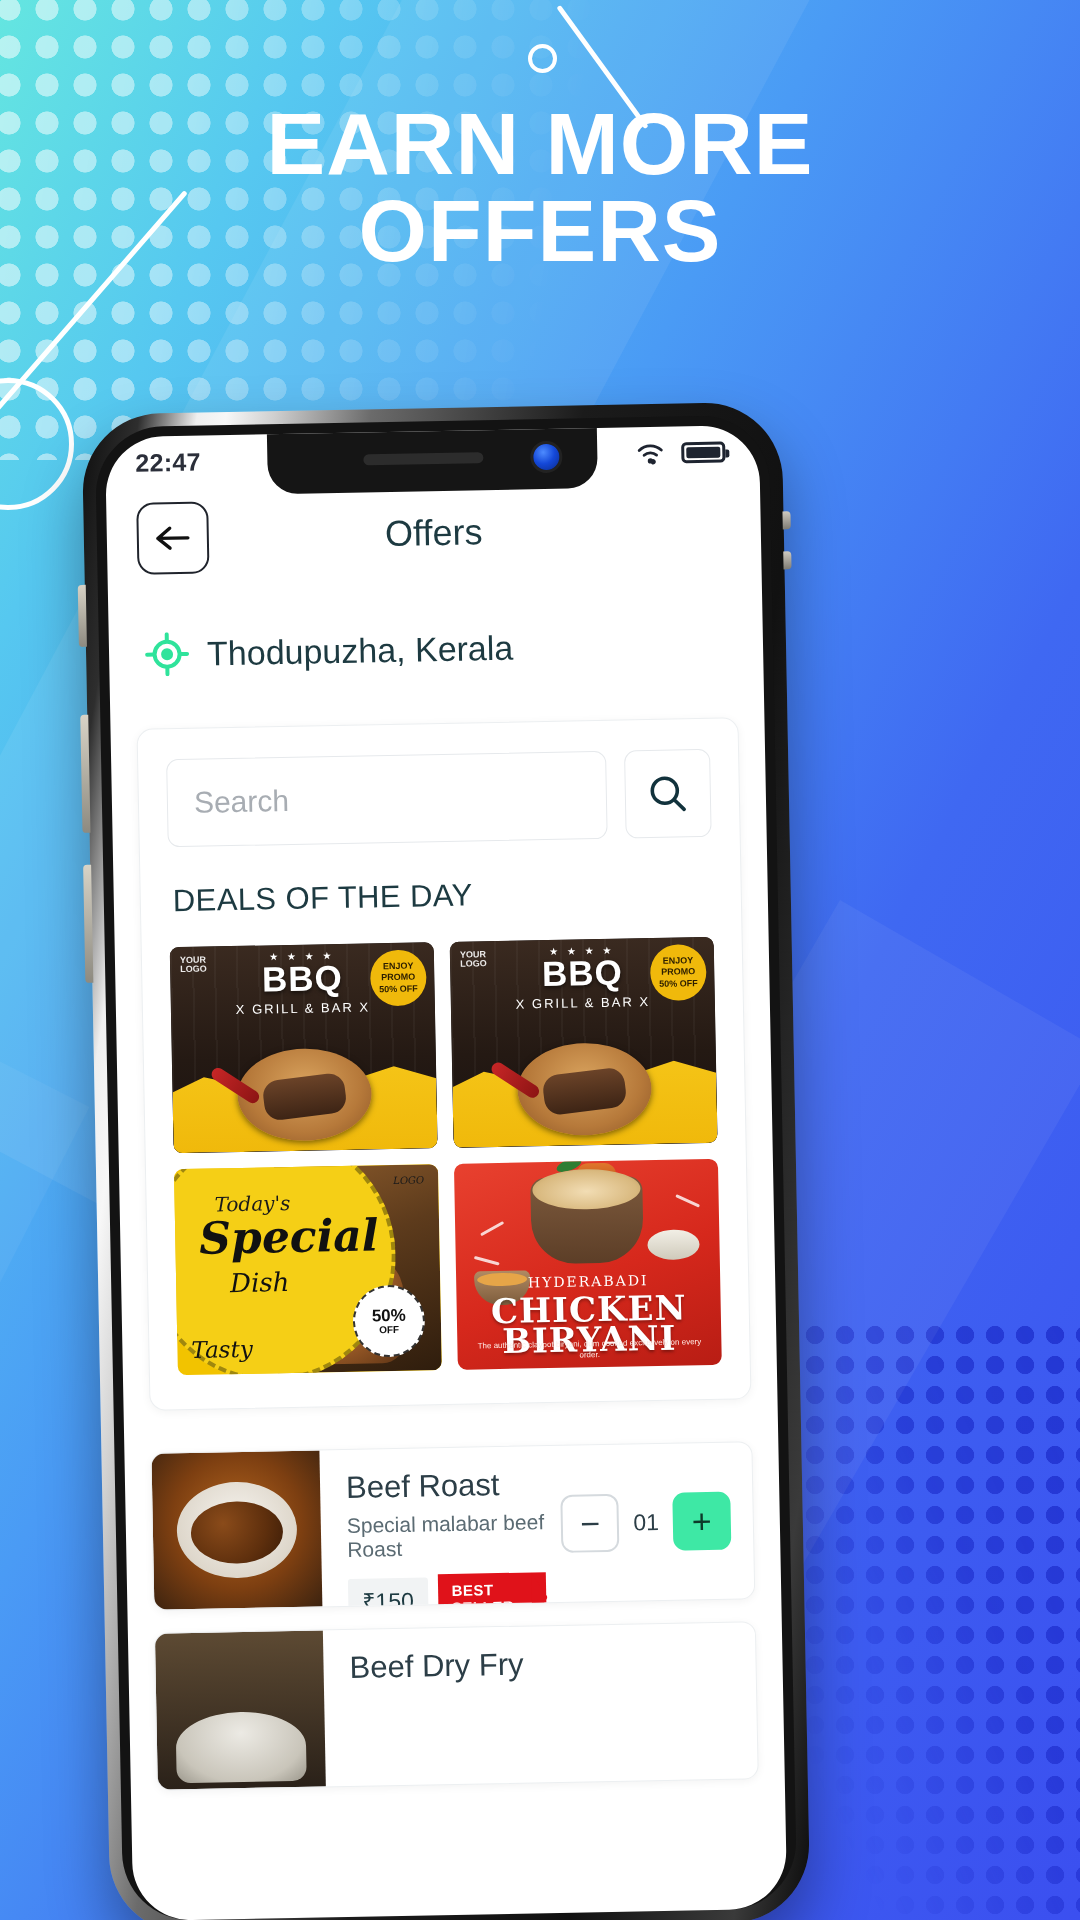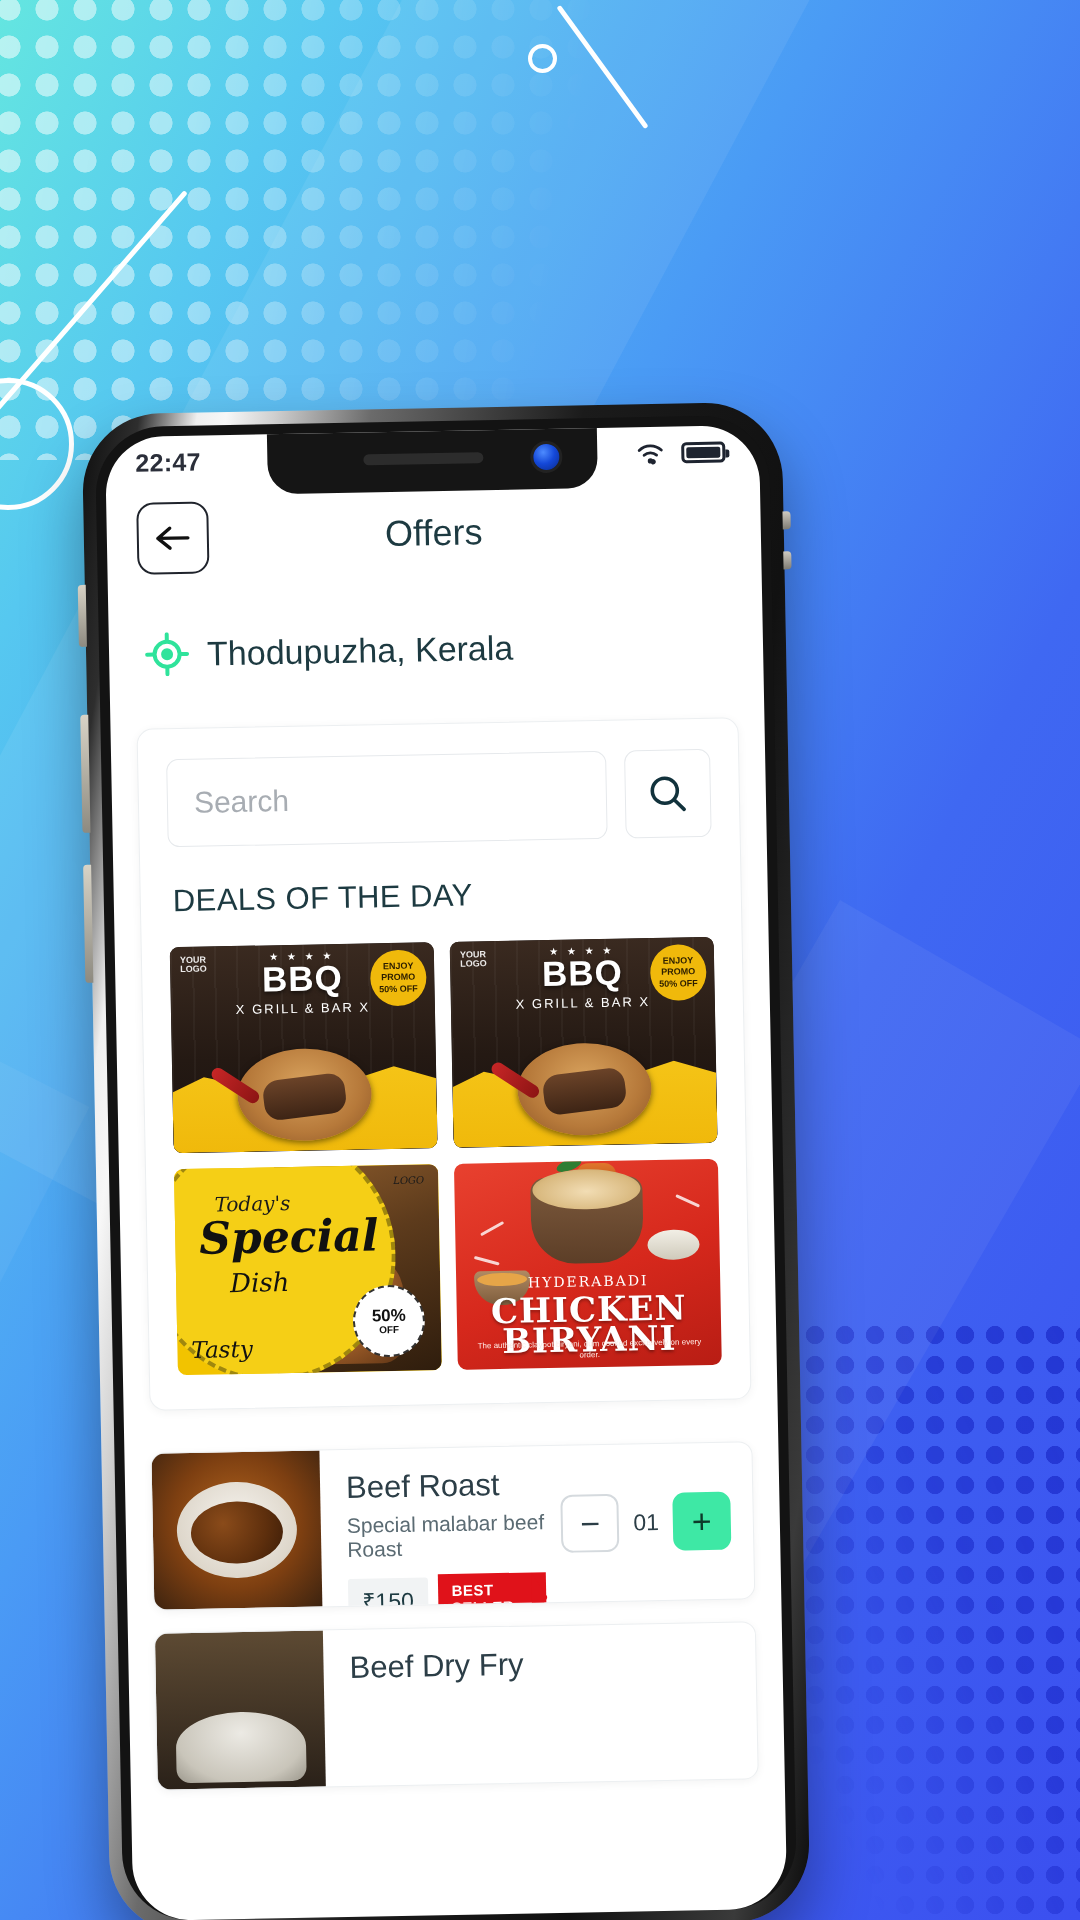--- a/index.html
+++ b/index.html
@@ -276,20 +276,24 @@
   <div id="dots-left"></div>
   <div id="dots-right"></div>
   <div class="diag-band" id="band1"></div>
   <div class="diag-band" id="band2"></div>
   <div class="diag-band" id="band3"></div>
   <div class="slash" id="slash-top"></div>
   <div class="slash" id="slash-left"></div>
   <div id="ring"></div>
   <div id="small-circle"></div>
 
+  <div id="headline">
+    <span>EARN MORE</span>
+    <span class="l2">OFFERS</span>
+  </div>
 
   <div id="phone">
     <div id="phone-outer"></div>
     <div class="side-btn" id="sb1"></div>
     <div class="side-btn" id="sb2"></div>
     <div class="side-btn" id="sb3"></div>
     <div class="side-btn-r" id="sbr1"></div>
     <div class="side-btn-r" id="sbr2"></div>
 
     <div id="phone-inner">

